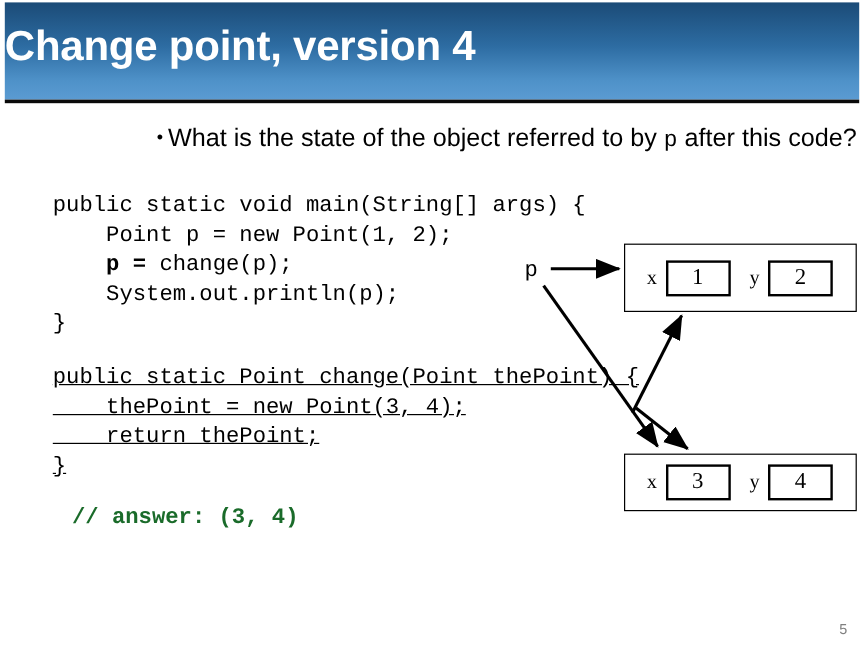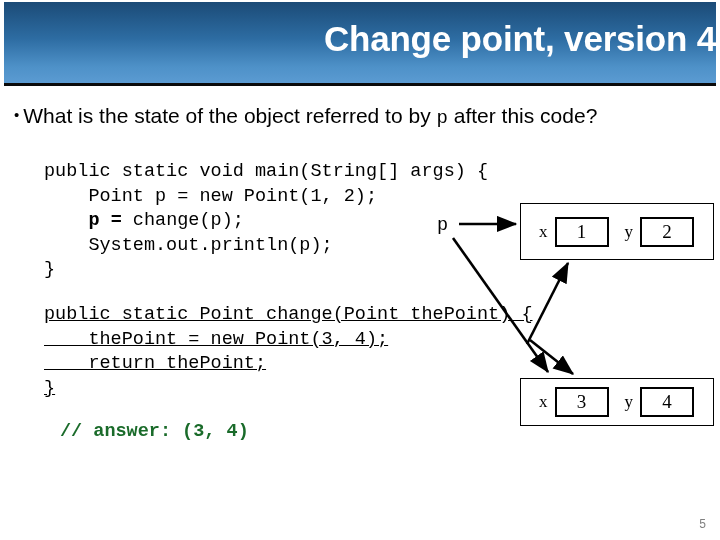--- a/index.html
+++ b/index.html
@@ -25,38 +25,38 @@
     height: 84px;
     background: linear-gradient(to bottom, #1b4b77 0%, #2d6ca2 45%, #4e91c8 80%, #5b9bd2 100%);
     border-bottom: 3px solid #0a0a0a;
     box-sizing: border-box;
   }
   #title-text {
     position: absolute;
     left: 0;
     right: 0;
     top: 17px;
-    text-align: right;
+    text-align: left;
     color: #ffffff;
     font-size: 35px;
     font-weight: bold;
     letter-spacing: -0.2px;
     white-space: nowrap;
-    margin-left: 48px;
   }
 
   
   #bullet-line {
     position: absolute;
     left: 14px;
     top: 104px;
     width: 700px;
     font-size: 21px;
     color: #000000;
     white-space: nowrap;
+    text-align: right;
   }
   #bullet-line .dot {
     font-size: 15px;
     vertical-align: 3px;
     margin-right: 4px;
   }
   #bullet-line .mono {
     font-family: "Liberation Mono", "DejaVu Sans Mono", monospace;
     font-size: 19px;
   }

